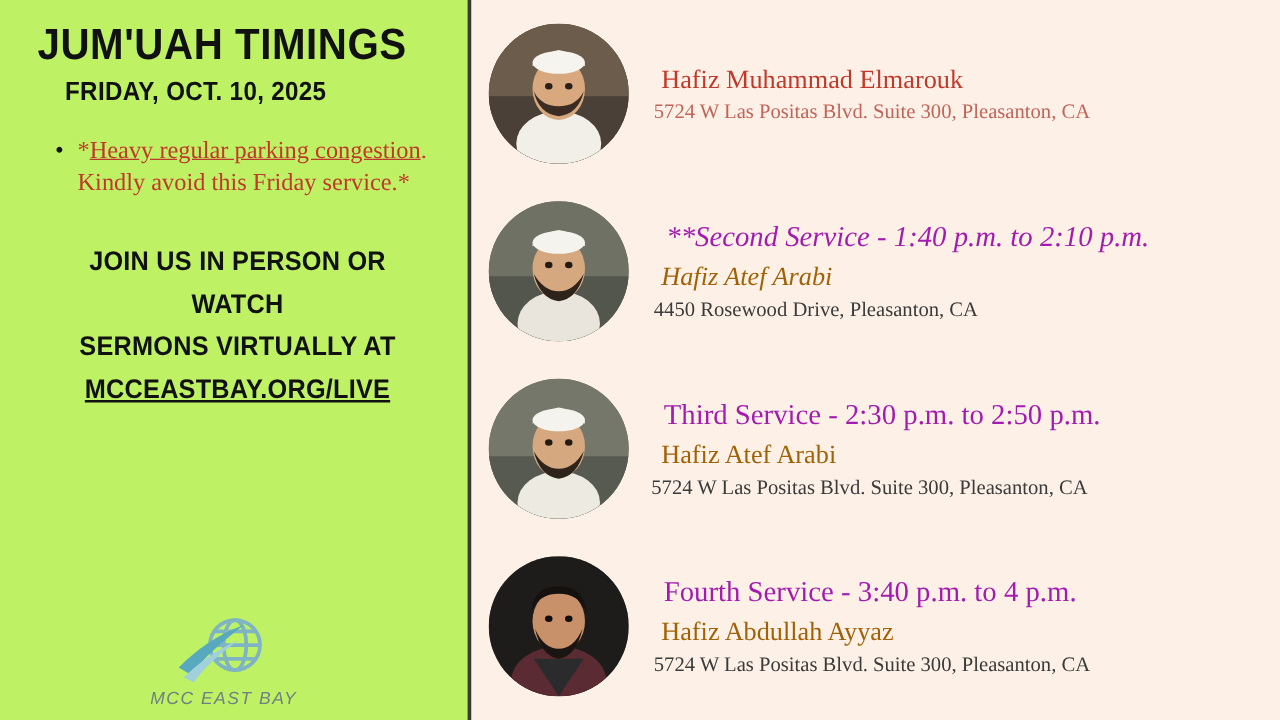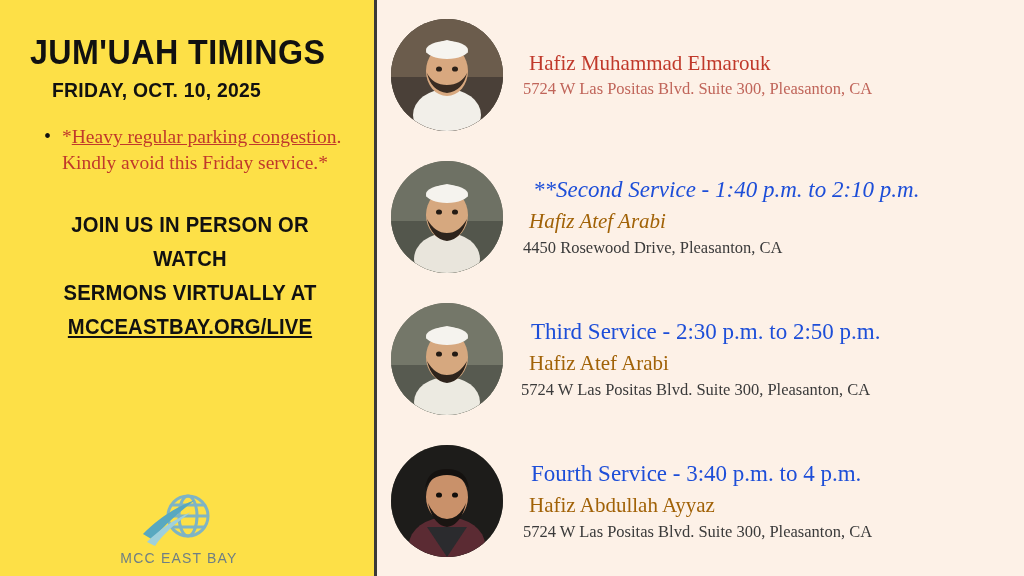--- a/index.html
+++ b/index.html
@@ -17,23 +17,23 @@
     position: relative;
     width: 1024px;
     height: 576px;
     display: flex;
     background: #ffffff;
   }
   
   .left-panel {
     width: 374px;
     height: 576px;
-    background: #fde047;
+    background: #bef264;
     box-sizing: border-box;
-    padding: 18px 20px 10px 26px;
+    padding: 2px 20px 10px 26px;
     position: relative;
   }
   .title {
     font-family: "Liberation Sans", sans-serif;
     font-weight: bold;
     font-size: 35px;
     letter-spacing: 0.5px;
     color: #111111;
     transform: scaleX(0.92);
     transform-origin: left center;
@@ -97,20 +97,21 @@
     text-decoration: underline;
   }
   .logo-wrap {
     position: absolute;
     left: 0;
     right: 16px;
     bottom: 10px;
     display: flex;
     flex-direction: column;
     align-items: center;
+    font-style: italic;
   }
   .logo-mark {
     width: 92px;
     height: 58px;
     position: relative;
   }
   .logo-text {
     margin-top: 2px;
     font-family: "Liberation Sans", sans-serif;
     font-size: 14px;
@@ -151,21 +152,21 @@
     width: 112px;
     height: 112px;
   }
   .service-info {
     flex: 1 1 auto;
     min-width: 0;
   }
   .service-title {
     font-family: "Liberation Serif", serif;
     font-size: 23px;
-    color: #1d4ed8;
+    color: #a21caf;
     line-height: 1.25;
     margin-bottom: 4px;
   }
   .service-title.red {
     color: #c0392b;
   }
   .service-title.italic {
     font-style: italic;
   }
   .service-name {

